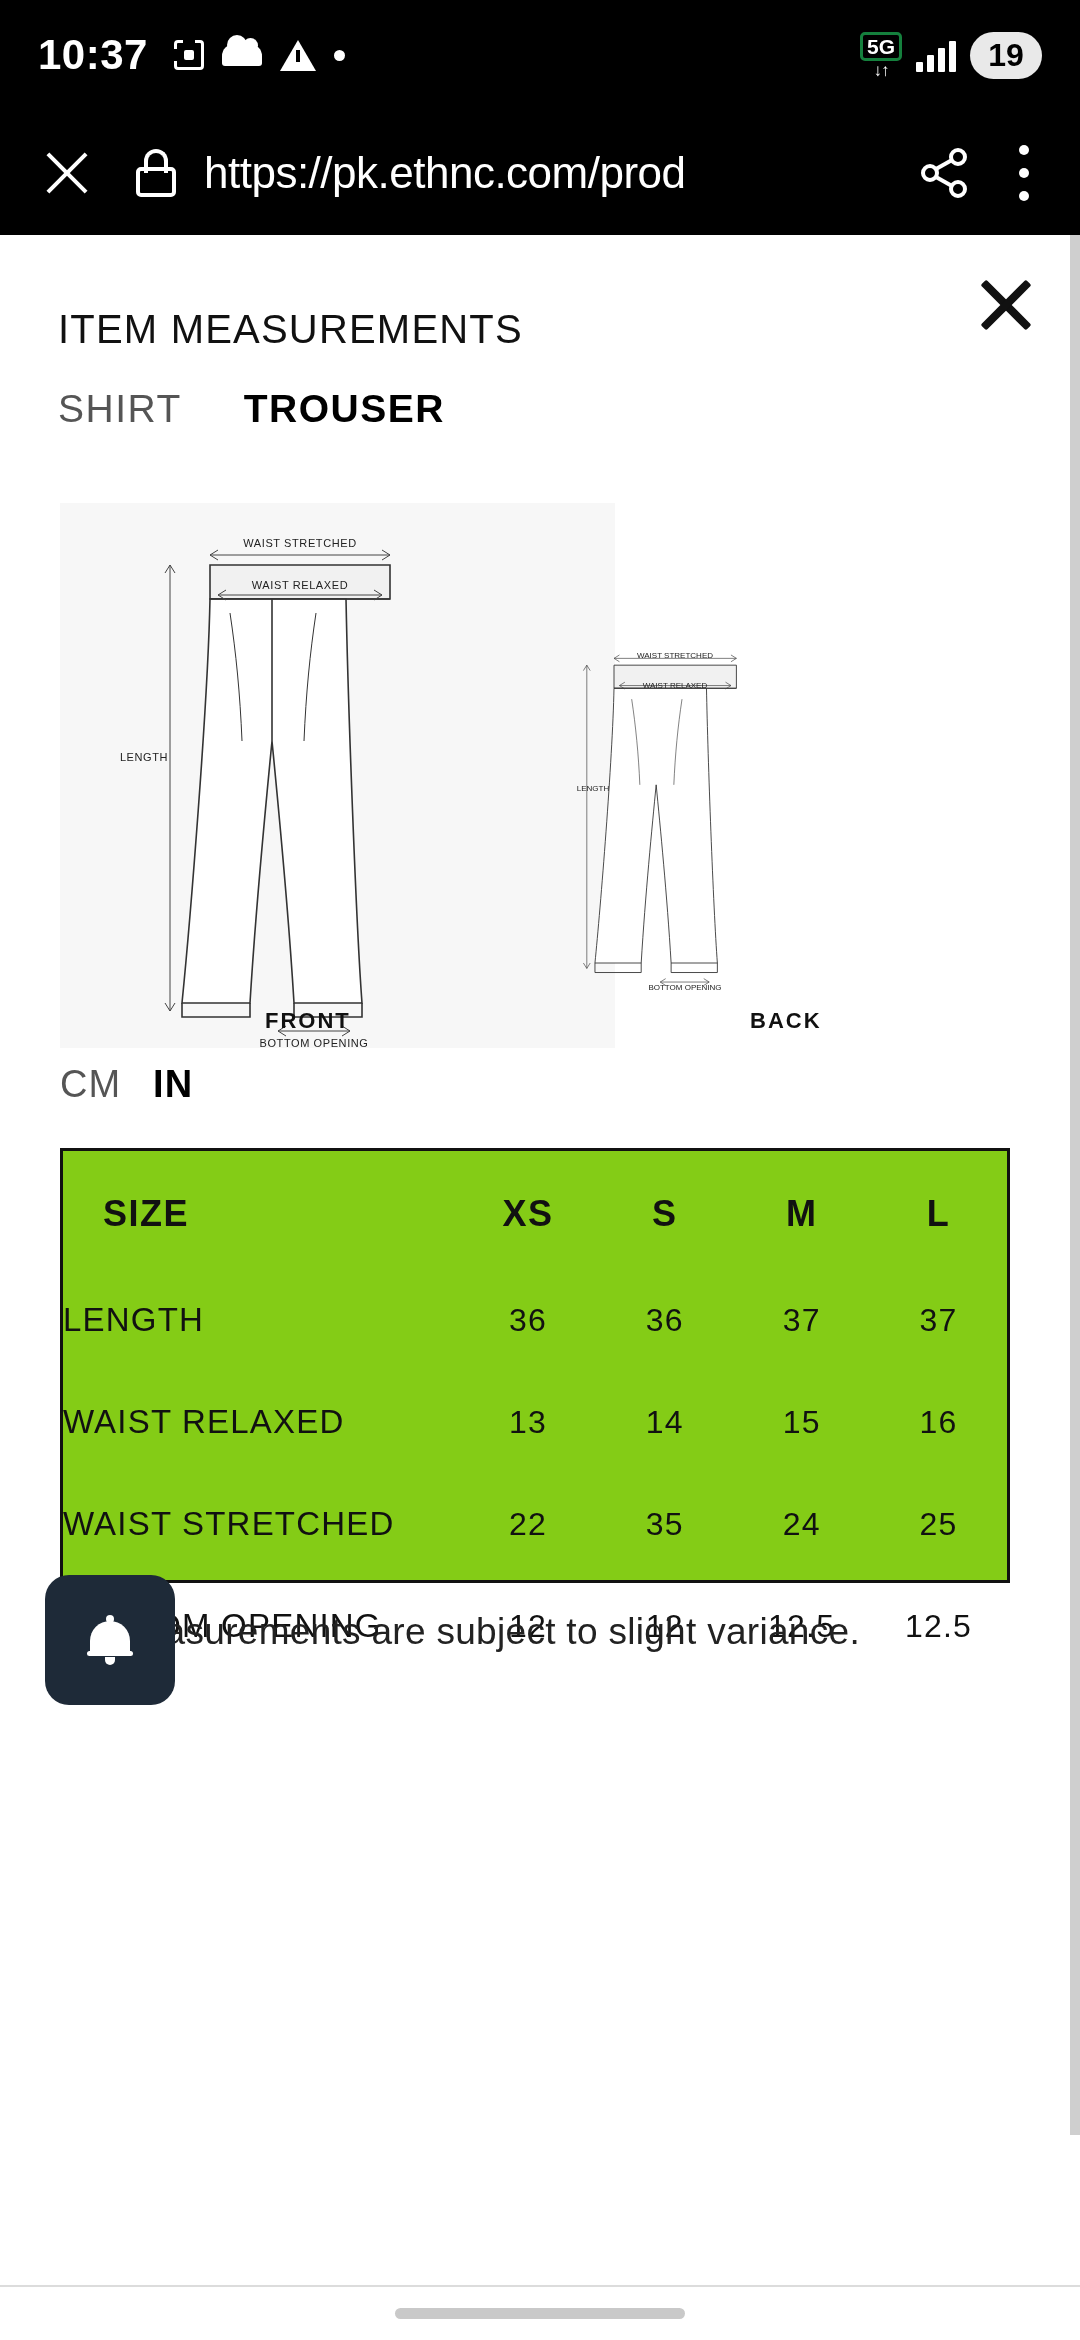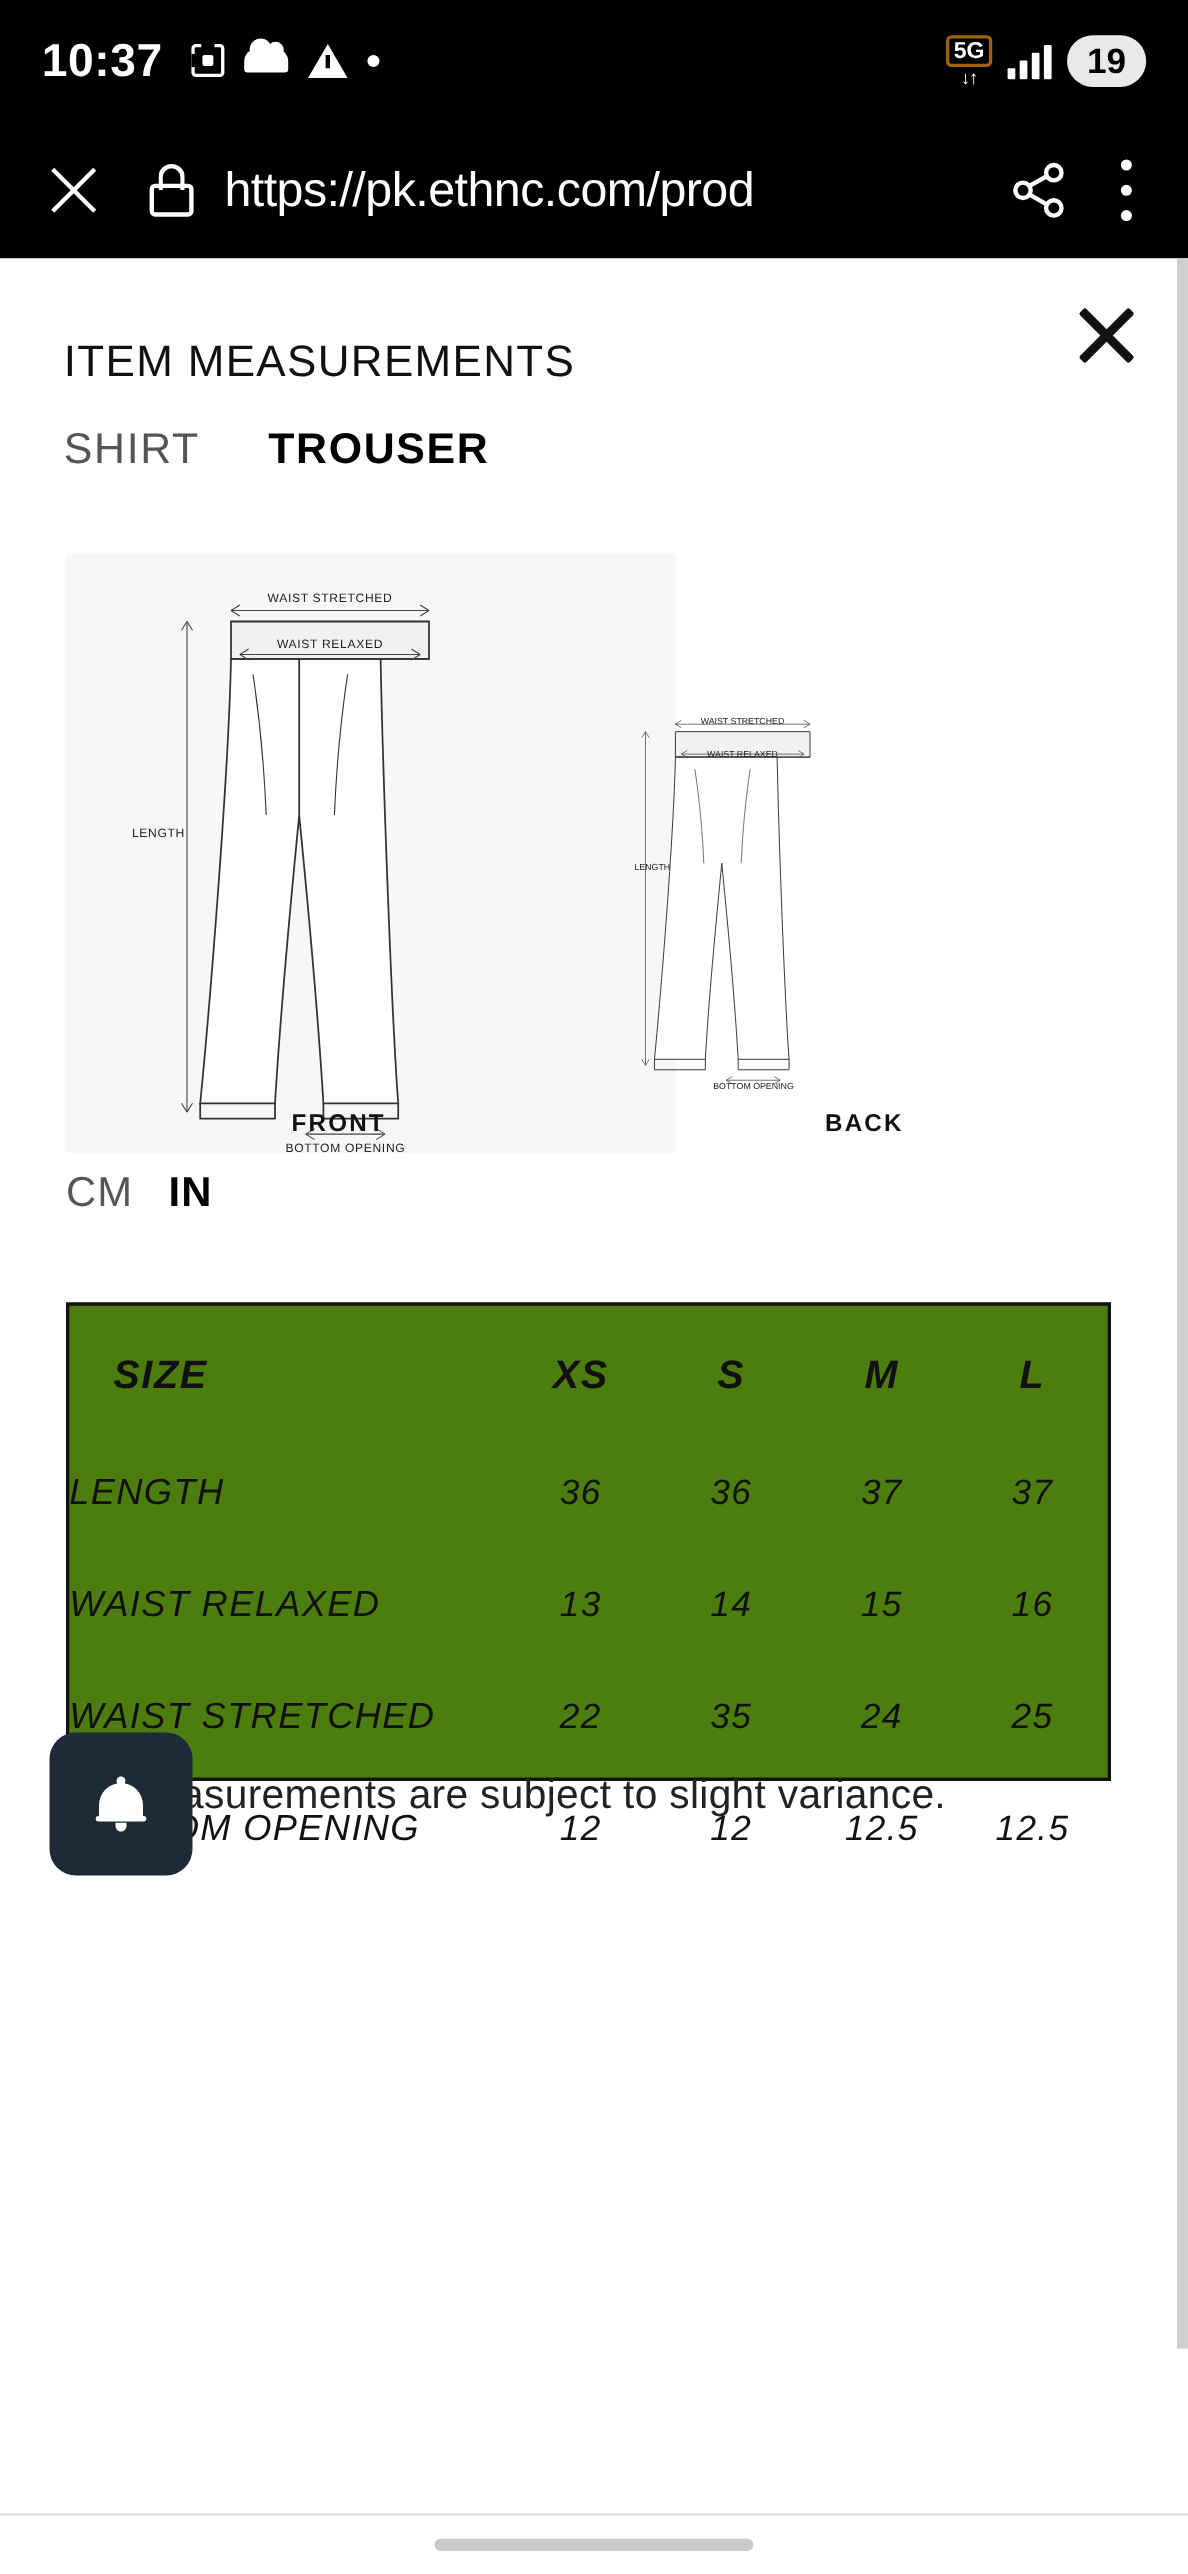--- a/index.html
+++ b/index.html
@@ -51,21 +51,21 @@
   }
   .icon-warn::after {
     content: ""; position: absolute; left: -2px; top: 10px; width: 4px; height: 12px;
     background: #000;
   }
   .icon-dot { width: 11px; height: 11px; border-radius: 50%; background: #fff; }
   .icon-5g {
     display: flex; flex-direction: column; align-items: center; line-height: 1;
   }
   .icon-5g .lbl {
-    font-size: 21px; font-weight: 700; border: 3px solid #a16207; border-radius: 5px;
+    font-size: 21px; font-weight: 700; border: 3px solid #15803d; border-radius: 5px;
     padding: 1px 4px; letter-spacing: 0;
   }
   .icon-5g .arrows { font-size: 17px; margin-top: 1px; letter-spacing: -1px; }
   .icon-bars { display: flex; align-items: flex-end; gap: 4px; height: 33px; }
   .icon-bars span { width: 7px; background: #fff; border-radius: 1px; }
   .icon-bars span:nth-child(1) { height: 10px; }
   .icon-bars span:nth-child(2) { height: 17px; }
   .icon-bars span:nth-child(3) { height: 24px; }
   .icon-bars span:nth-child(4) { height: 31px; }
   .battery {
@@ -144,22 +144,22 @@
   .dlabel.front { left: 205px; top: 505px; }
   .dlabel.back { left: 690px; top: 505px; }
 
   .units {
     position: absolute; left: 60px; top: 828px; display: flex; align-items: baseline; gap: 32px;
   }
   .unit { font-size: 38px; letter-spacing: 1px; color: #555; }
   .unit.active { color: #000; font-weight: 700; text-align: center; }
 
   .table-wrap {
-    position: absolute; left: 60px; top: 949px; width: 950px; height: 435px;
-    border: 3px solid #111; background: #4d7c0f; font-style: italic;
+    position: absolute; left: 60px; top: 913px; width: 950px; height: 435px;
+    border: 3px solid #111; background: #84cc16;
   }
   table { width: 100%; border-collapse: collapse; }
   th, td { font-weight: 400; }
   .t-head th {
     font-size: 36px; font-weight: 700; letter-spacing: 1.5px; color: #111;
     padding: 42px 0 34px 0;
   }
   .t-head th.left, td.left {
     text-align: left; padding-left: 40px;
   }

